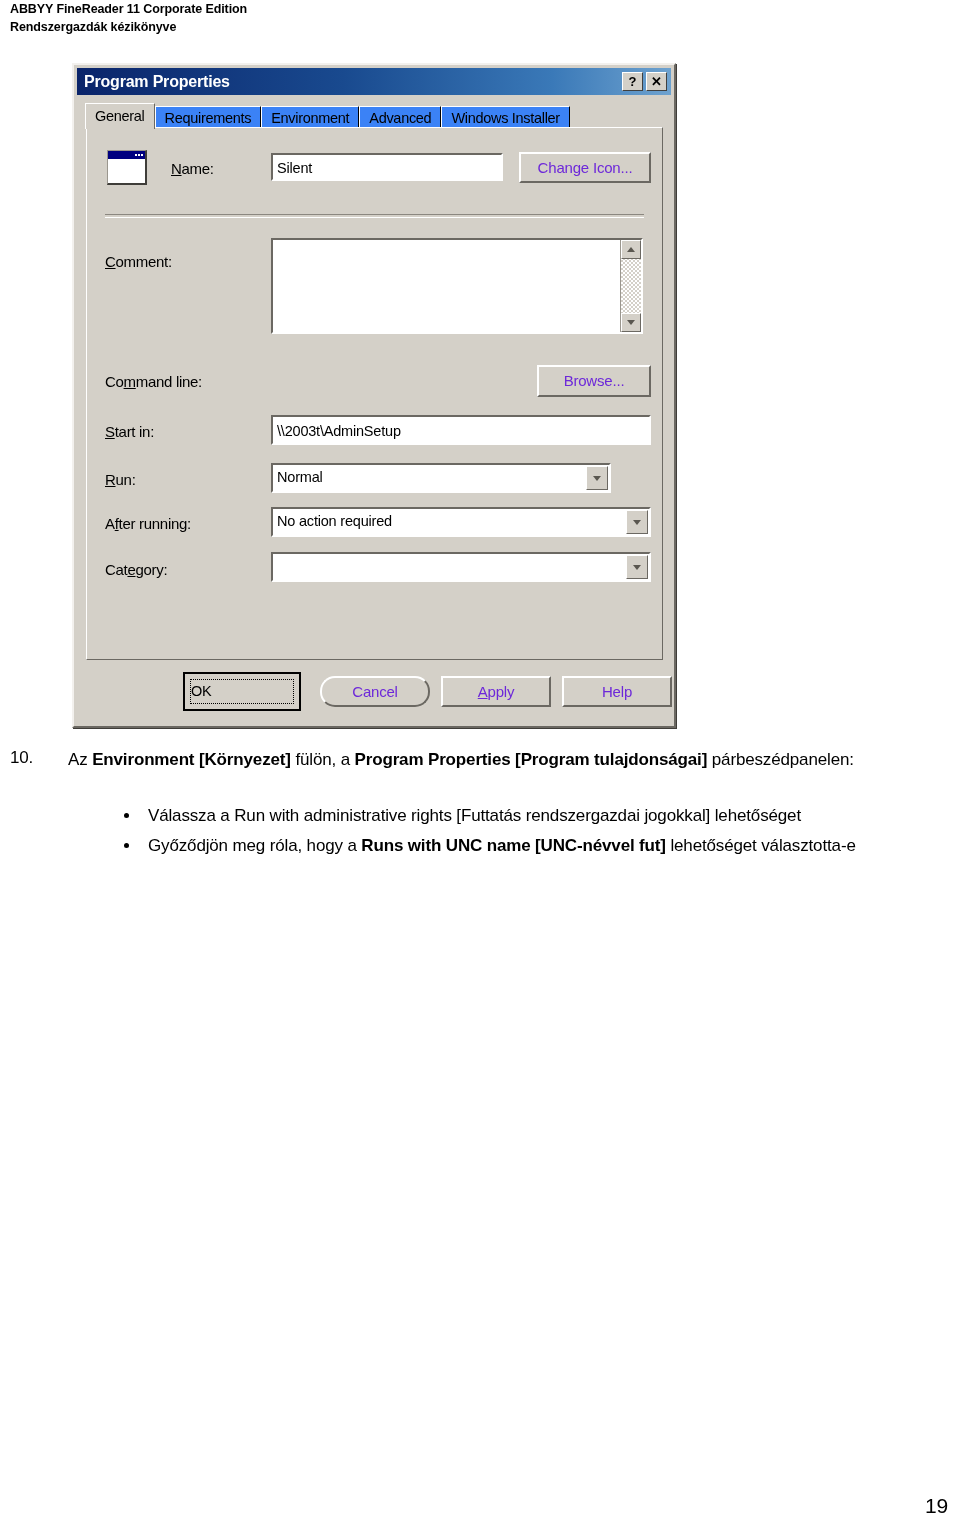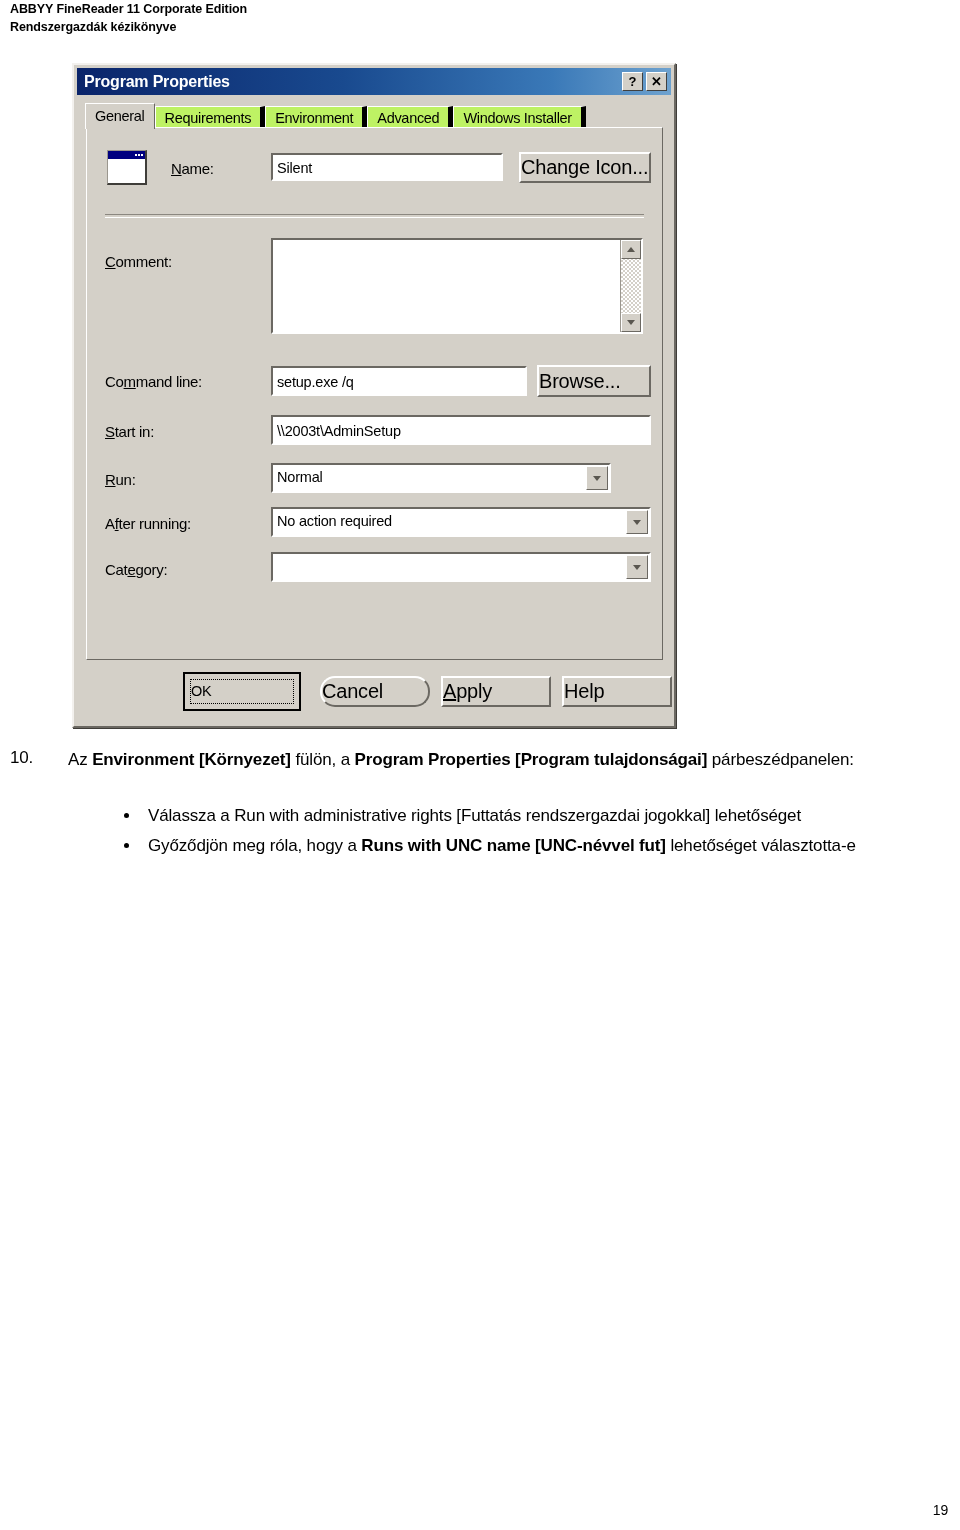--- a/index.html
+++ b/index.html
@@ -106,24 +106,24 @@
     height: 26px;
     display: flex;
     align-items: flex-end;
   }
   .tab {
     height: 23px;
     padding: 0 9px;
     font-size: 14.5px;
     line-height: 23px;
     color: #000;
-    background: #bef264;
+    background: #3b82f6;
     border-top: 1px solid #ffffff;
     border-left: 1px solid #ffffff;
-    border-right: 5px solid #000000;
+    border-right: 1px solid #000000;
     box-sizing: border-box;
     white-space: nowrap;
     letter-spacing: -0.3px;
   }
   .tab.active {
     height: 26px;
     line-height: 25px;
     margin-left: -1px;
     position: relative;
     z-index: 3;
@@ -164,23 +164,23 @@
     white-space: nowrap;
   }
   
   .pushbtn {
     background: #d4d0c8;
     border-top: 2px solid #ffffff;
     border-left: 2px solid #ffffff;
     border-right: 2px solid #6b6862;
     border-bottom: 2px solid #6b6862;
     box-sizing: border-box;
-    font-size: 20px;
-    color: #000000;
-    text-align: left;
+    font-size: 15px;
+    color: #6d28d9;
+    text-align: center;
     letter-spacing: -0.2px;
     white-space: nowrap;
   }
   .lbl {
     position: absolute;
     font-size: 15px;
     color: #000;
     letter-spacing: -0.3px;
     white-space: nowrap;
   }
@@ -393,21 +393,21 @@
     height: 5px;
     background: #000;
     border-radius: 50%;
   }
   .bullet-item b { font-weight: bold; }
 
   .pagenum {
     position: absolute;
     right: 12px;
     bottom: 12px;
-    font-size: 14px;
+    font-size: 21px;
     letter-spacing: -0.2px;
   }
 </style>
 </head>
 <body>
 
 <div class="doc-header">
   <div class="line1">ABBYY FineReader 11 Corporate Edition</div>
   <div class="line2">Rendszergazdák kézikönyve</div>
 </div>
@@ -453,21 +453,20 @@
           <div class="sbtn">
               <div class="arrow-up"></div>
             </div>
           <div class="sbtn">
               <div class="arrow-dn"></div>
             </div>
         </div>
       </div>
 
       <div class="lbl" style="left:18px; top:245px;">Co<span class="u">m</span>mand line:</div>
-      <div class="field" style="position:absolute; left:184px; top:238px; width:256px; height:30px; line-height:26px;">setup.exe /q</div>
       <div class="pushbtn" style="position:absolute; left:450px; top:237px; width:114px; height:32px; line-height:28px;">Browse...</div>
 
       <div class="lbl" style="left:18px; top:295px;"><span class="u">S</span>tart in:</div>
       <div class="field" style="position:absolute; left:184px; top:287px; width:380px; height:30px; line-height:26px;">\\2003t\AdminSetup</div>
 
       <div class="lbl" style="left:18px; top:343px;"><span class="u">R</span>un:</div>
       <div class="combo" style="left:184px; top:335px; width:340px; height:30px;">
         <div class="val">Normal</div>
         <div class="drop">
             <div class="arrow-dn"></div>

